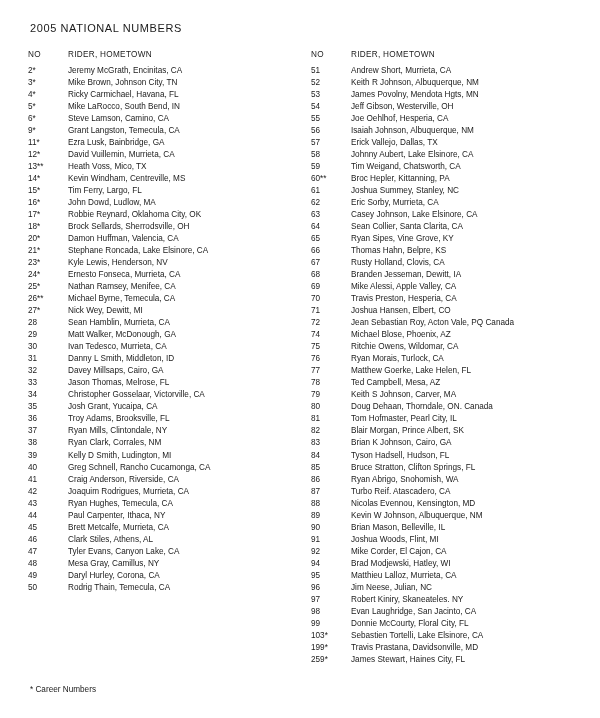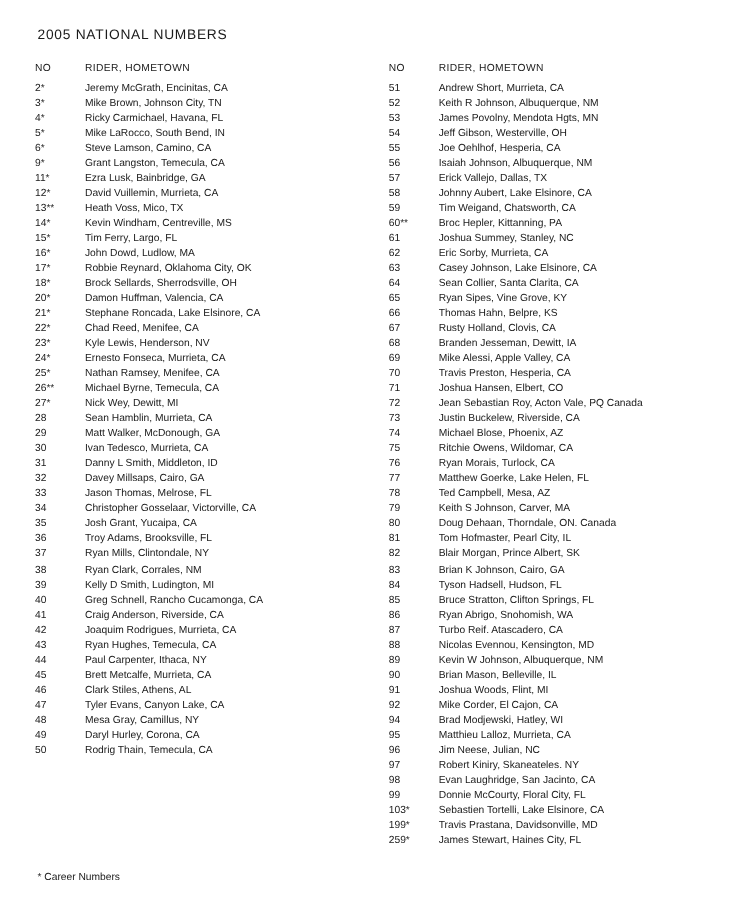--- a/index.html
+++ b/index.html
@@ -151,24 +151,20 @@
             </tr>
             <tr>
               <td class="c-no">20*</td>
               <td class="c-name">Damon Huffman, Valencia, CA</td>
             </tr>
             <tr>
               <td class="c-no">21*</td>
               <td class="c-name">Stephane Roncada, Lake Elsinore, CA</td>
             </tr>
             <tr>
-              <td class="c-no">22*</td>
-              <td class="c-name">Chad Reed, Menifee, CA</td>
-            </tr>
-            <tr>
               <td class="c-no">23*</td>
               <td class="c-name">Kyle Lewis, Henderson, NV</td>
             </tr>
             <tr>
               <td class="c-no">24*</td>
               <td class="c-name">Ernesto Fonseca, Murrieta, CA</td>
             </tr>
             <tr>
               <td class="c-no">25*</td>
               <td class="c-name">Nathan Ramsey, Menifee, CA</td>
@@ -368,24 +364,20 @@
             </tr>
             <tr>
               <td class="c-no">71</td>
               <td class="c-name">Joshua Hansen, Elbert, CO</td>
             </tr>
             <tr>
               <td class="c-no">72</td>
               <td class="c-name">Jean Sebastian Roy, Acton Vale, PQ Canada</td>
             </tr>
             <tr>
-              <td class="c-no">73</td>
-              <td class="c-name">Justin Buckelew, Riverside, CA</td>
-            </tr>
-            <tr>
               <td class="c-no">74</td>
               <td class="c-name">Michael Blose, Phoenix, AZ</td>
             </tr>
             <tr>
               <td class="c-no">75</td>
               <td class="c-name">Ritchie Owens, Wildomar, CA</td>
             </tr>
             <tr>
               <td class="c-no">76</td>
               <td class="c-name">Ryan Morais, Turlock, CA</td>

